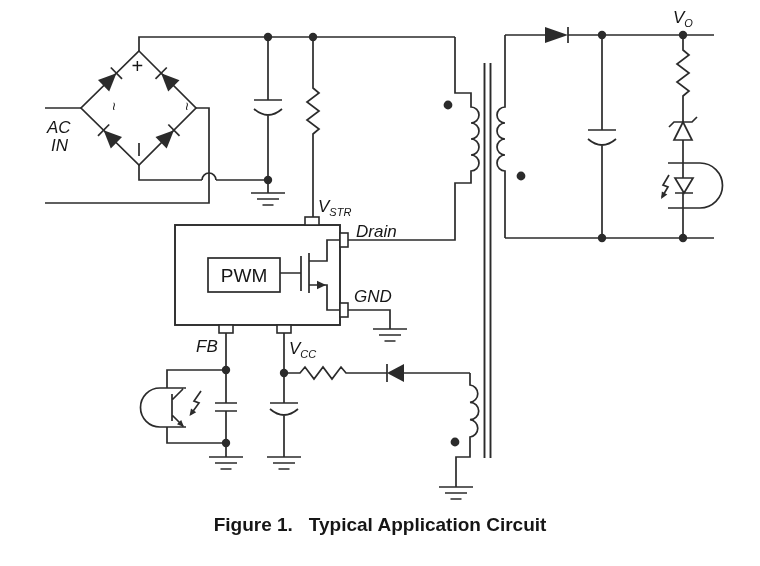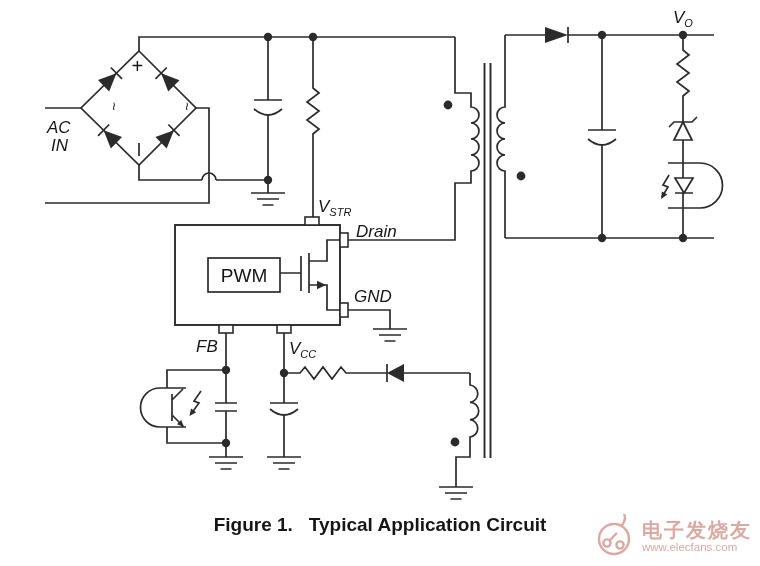--- a/index.html
+++ b/index.html
@@ -186,28 +186,13 @@
     <path class="w" d="M404,373 H470"></path>
     <g>
       <path class="w" d="M270,403 H298 M270,409 Q284,421 298,409 M284,415 V457"></path>
       <use href="#gnd" x="284" y="457"></use>
     </g>
   </g>
 
   <text class="capt" x="380" y="531" text-anchor="middle"><tspan>Figure 1.</tspan><tspan dx="16">Typical Application Circuit</tspan></text>
 </svg>
 
-<div class="watermark">
-  <svg width="40" height="44" viewBox="0 0 40 44">
-    <g fill="none" stroke="var(--watermark)" stroke-width="2.4">
-      <circle cx="18" cy="25" r="15"></circle>
-      <path d="M25,12 Q31,6 28,0"></path>
-      <circle cx="11" cy="29" r="3.6"></circle>
-      <circle cx="24" cy="31" r="3.6"></circle>
-      <path d="M14,26 L21,19"></path>
-    </g>
-  </svg>
-  <div class="wm-text">
-    <div class="wm-brand">电子发烧友</div>
-    <div class="wm-url">www.elecfans.com</div>
-  </div>
-</div>
 </div>
 
 </body></html>

